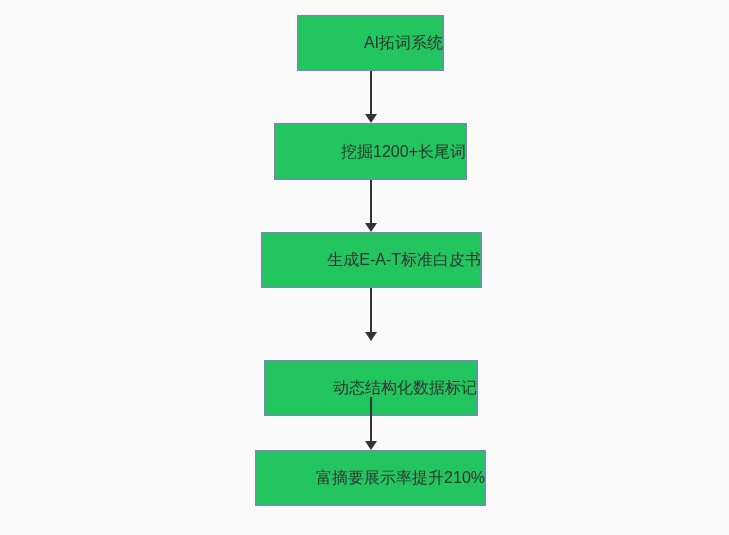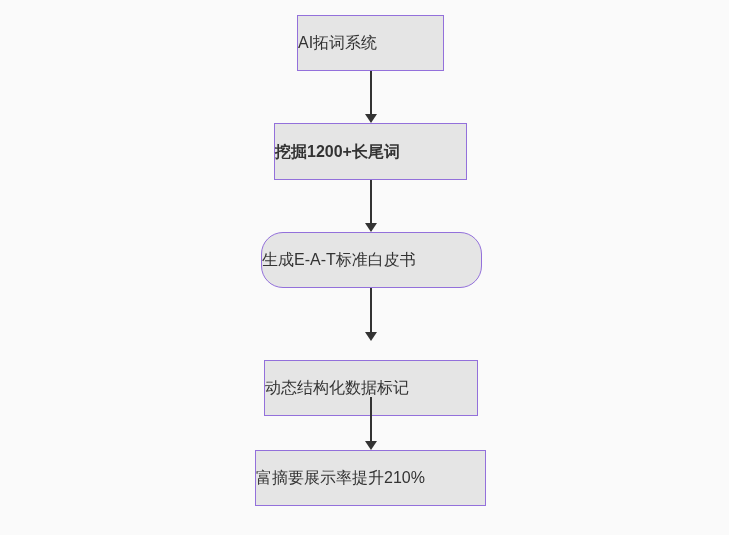--- a/index.html
+++ b/index.html
@@ -11,36 +11,36 @@
   .canvas {
     position: relative;
     width: 729px;
     height: 535px;
     background: #fafafa;
     overflow: hidden;
   }
 
   .node {
     position: absolute;
-    background: #e5e5e5;
+    background: #22c55e;
     border: 1.5px solid #9370DB;
     display: flex;
     align-items: center;
-    justify-content: flex-start;
+    justify-content: flex-end;
     color: #333333;
     font-size: 16px;
     line-height: 1.2;
     white-space: nowrap;
     text-align: center;
   }
 
   
   #node-1 { left: 297px; top: 15px;  width: 147px; height: 56px; }
-  #node-2 { left: 274px; top: 123px; width: 193px; height: 57px; font-weight: bold; }
-  #node-3 { left: 261px; top: 232px; width: 221px; height: 56px; border-radius: 22px; }
+  #node-2 { left: 274px; top: 123px; width: 193px; height: 57px; }
+  #node-3 { left: 261px; top: 232px; width: 221px; height: 56px; }
   #node-4 { left: 264px; top: 360px; width: 214px; height: 56px; }
   #node-5 { left: 255px; top: 450px; width: 231px; height: 56px; }
 
   .arrow {
     position: absolute;
     left: 371px;
     width: 12px;
     transform: translateX(-50%);
   }
 

